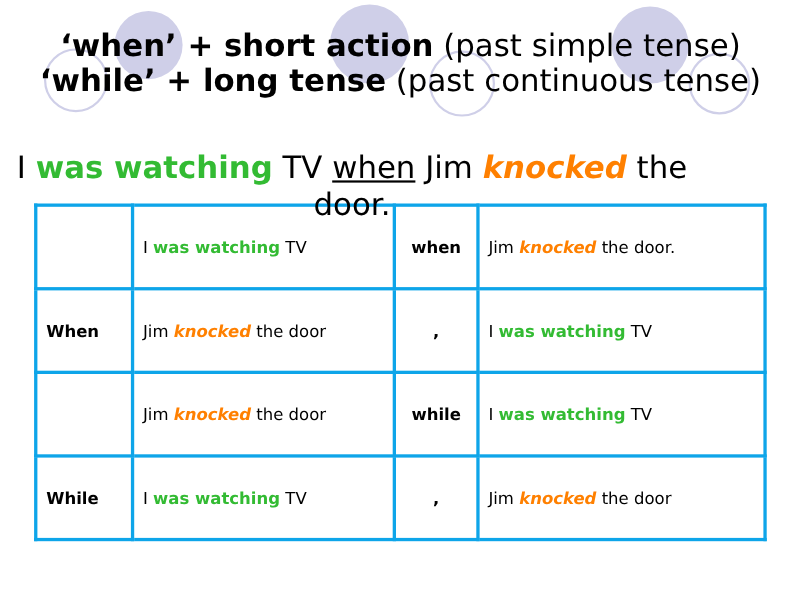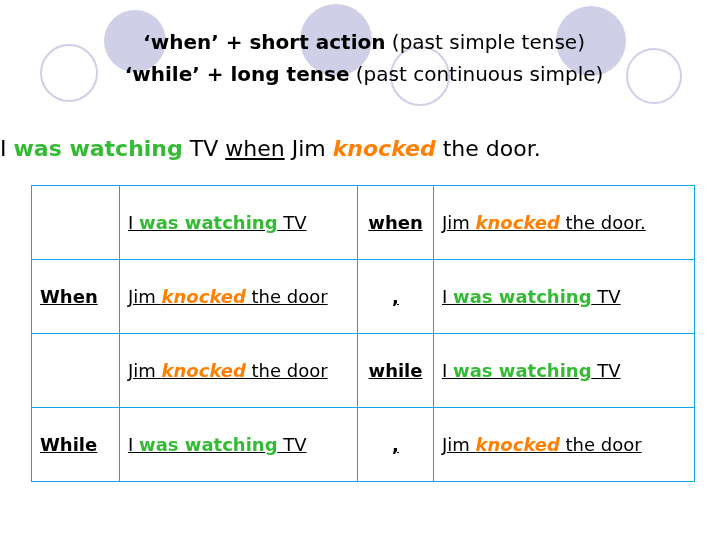--- a/index.html
+++ b/index.html
@@ -34,34 +34,35 @@
   }
   #title-block {
     position: absolute;
     left: 0;
     top: 26px;
     width: 728px;
     text-align: center;
     z-index: 5;
   }
   .title-line {
-    font-size: 20px;
+    font-size: 28px;
     line-height: 32px;
     color: #000000;
     white-space: nowrap;
   }
   .title-line .b {
     font-weight: bold;
   }
   #lead-sentence {
     position: absolute;
     left: 0;
     top: 136px;
     width: 640px;
-    font-size: 22px;
+    text-align: center;
+    font-size: 28px;
     color: #000000;
     z-index: 5;
   }
   .g {
     color: #33bb33;
     font-weight: bold;
   }
   .o {
     color: #ff8000;
     font-weight: bold;
@@ -72,27 +73,26 @@
   }
   #grid {
     position: absolute;
     left: 31px;
     top: 185px;
     width: 663px;
     border-collapse: collapse;
     table-layout: fixed;
   }
   #grid td {
-    border: 1px solid #0ea5e9;
+    border: 3px solid #0ea5e9;
     height: 73px;
     padding: 0 8px;
-    font-size: 18px;
+    font-size: 15px;
     color: #000000;
     vertical-align: middle;
-    text-decoration: underline;
   }
   .col-a { width: 88px; }
   .col-b { width: 238px; }
   .col-c { width: 76px; }
   .col-d { width: 261px; }
   .cell-label {
     font-weight: bold;
     font-size: 15px;
   }
   .cell-conn {
@@ -119,21 +119,21 @@
   <div class="deco-circle" style="left:556px; top:6px; width:70px; height:70px;"></div>
   <div class="deco-ring" style="left:40px; top:44px; width:54px; height:54px;"></div>
   <div class="deco-ring" style="left:390px; top:46px; width:56px; height:56px;"></div>
   <div class="deco-ring" style="left:626px; top:48px; width:52px; height:52px;"></div>
 
   <div id="title-block">
     <div class="title-line">
       <span class="b">‘when’ + short action</span><span> (past simple tense)</span>
     </div>
     <div class="title-line">
-      <span class="b">‘while’  + long tense</span><span> (past continuous simple)</span>
+      <span class="b">‘while’  + long tense</span><span> (past continuous tense)</span>
     </div>
   </div>
 
   <div id="lead-sentence">
     <span>I </span><span class="g">was watching</span><span> TV </span><span class="u">when</span><span> Jim </span><span class="o">knocked</span><span> the door.</span>
   </div>
 
   <table id="grid">
     <colgroup>
       <col class="col-a">

